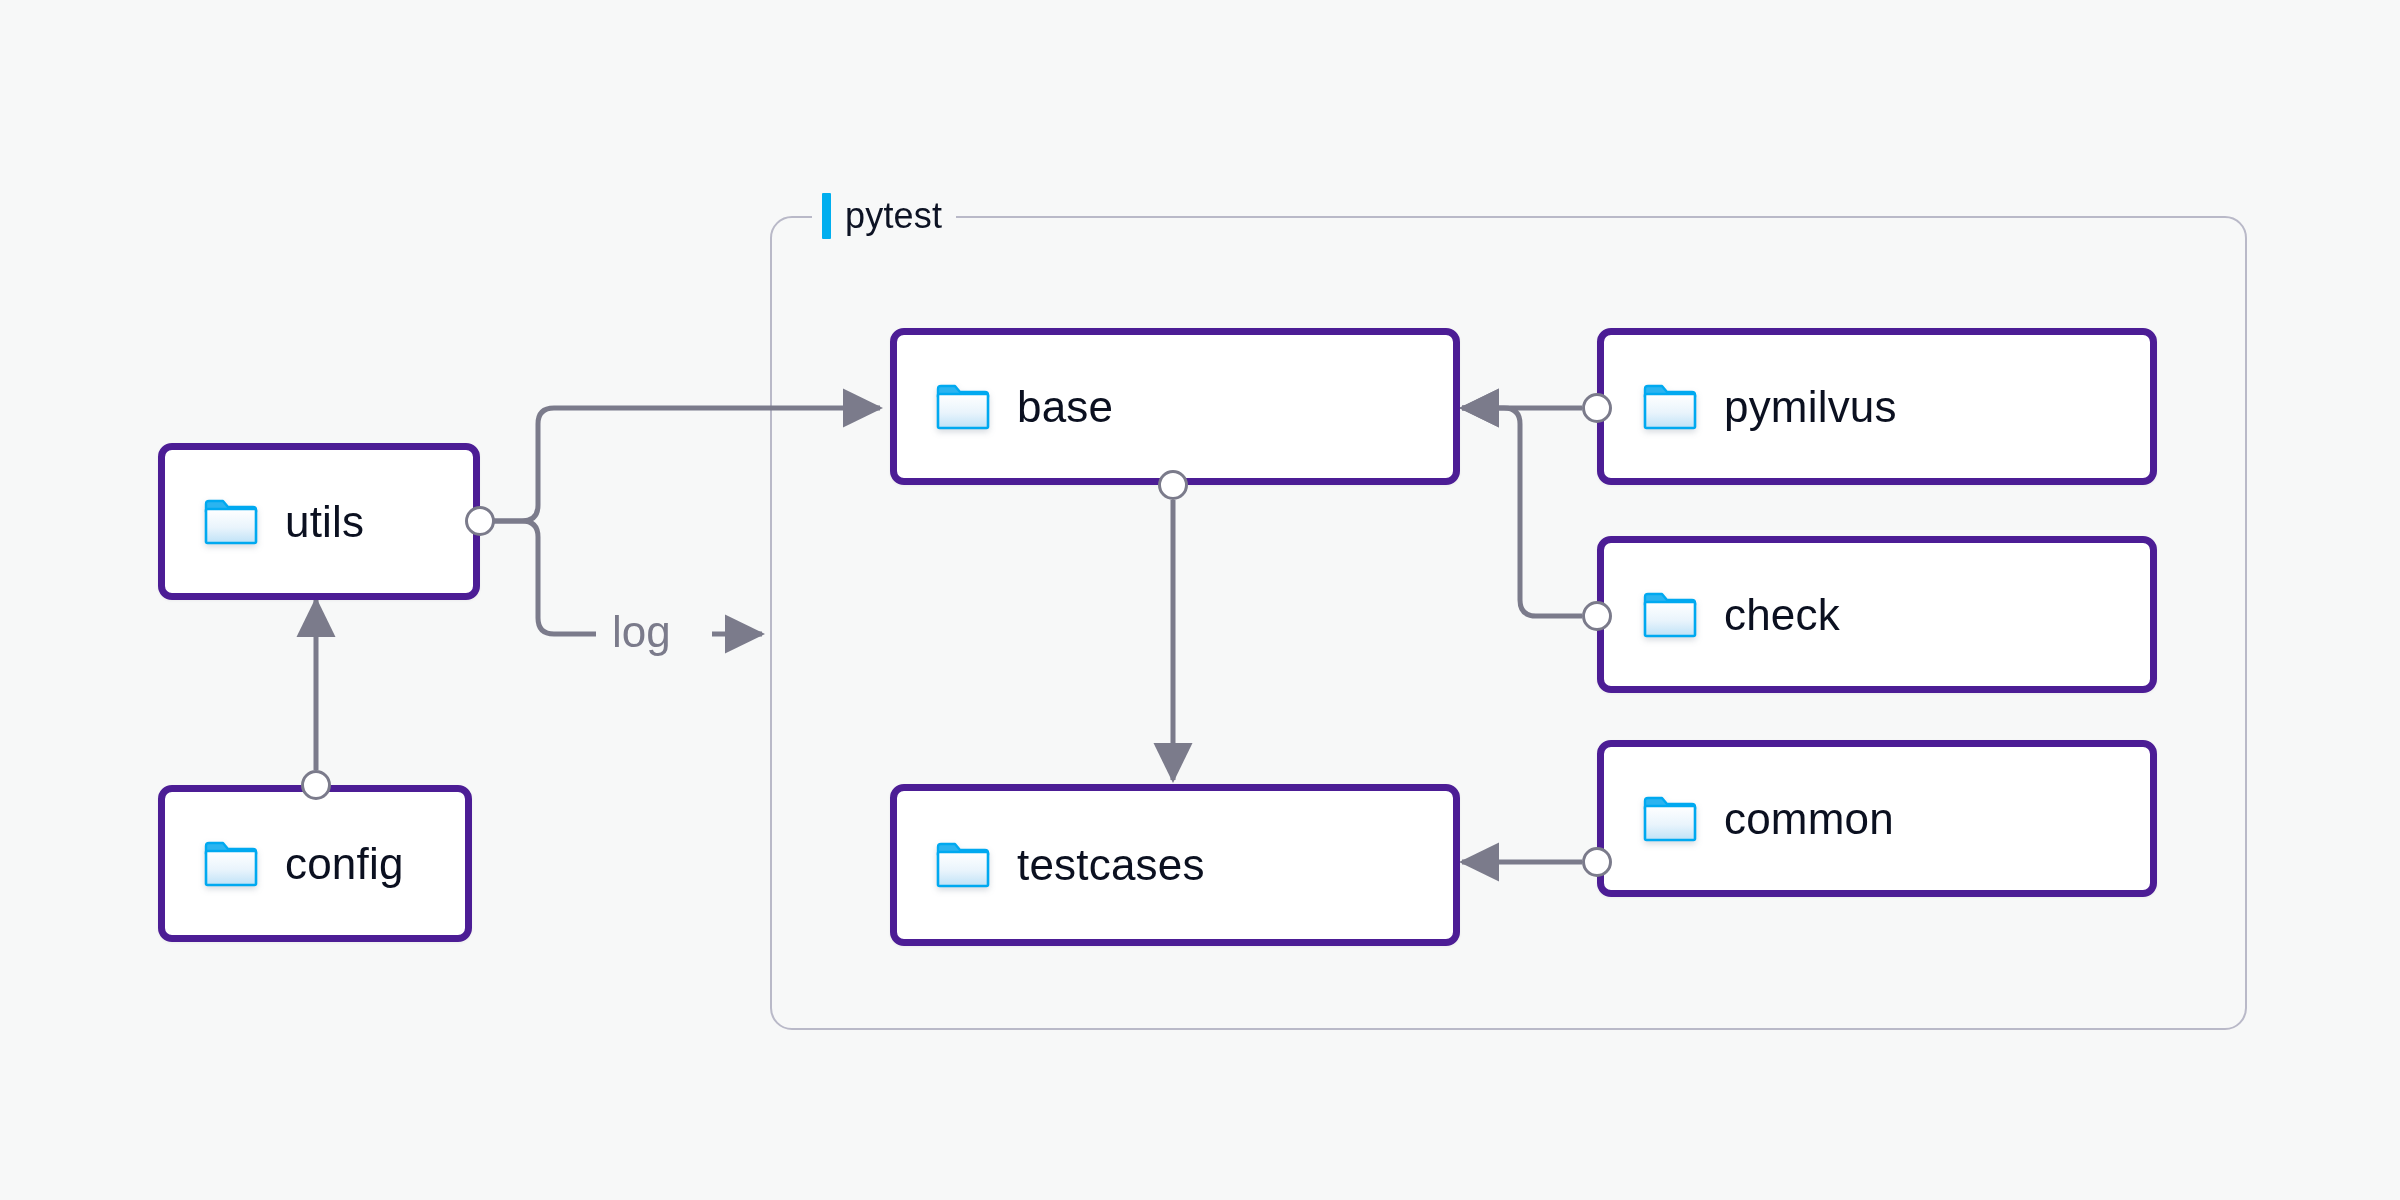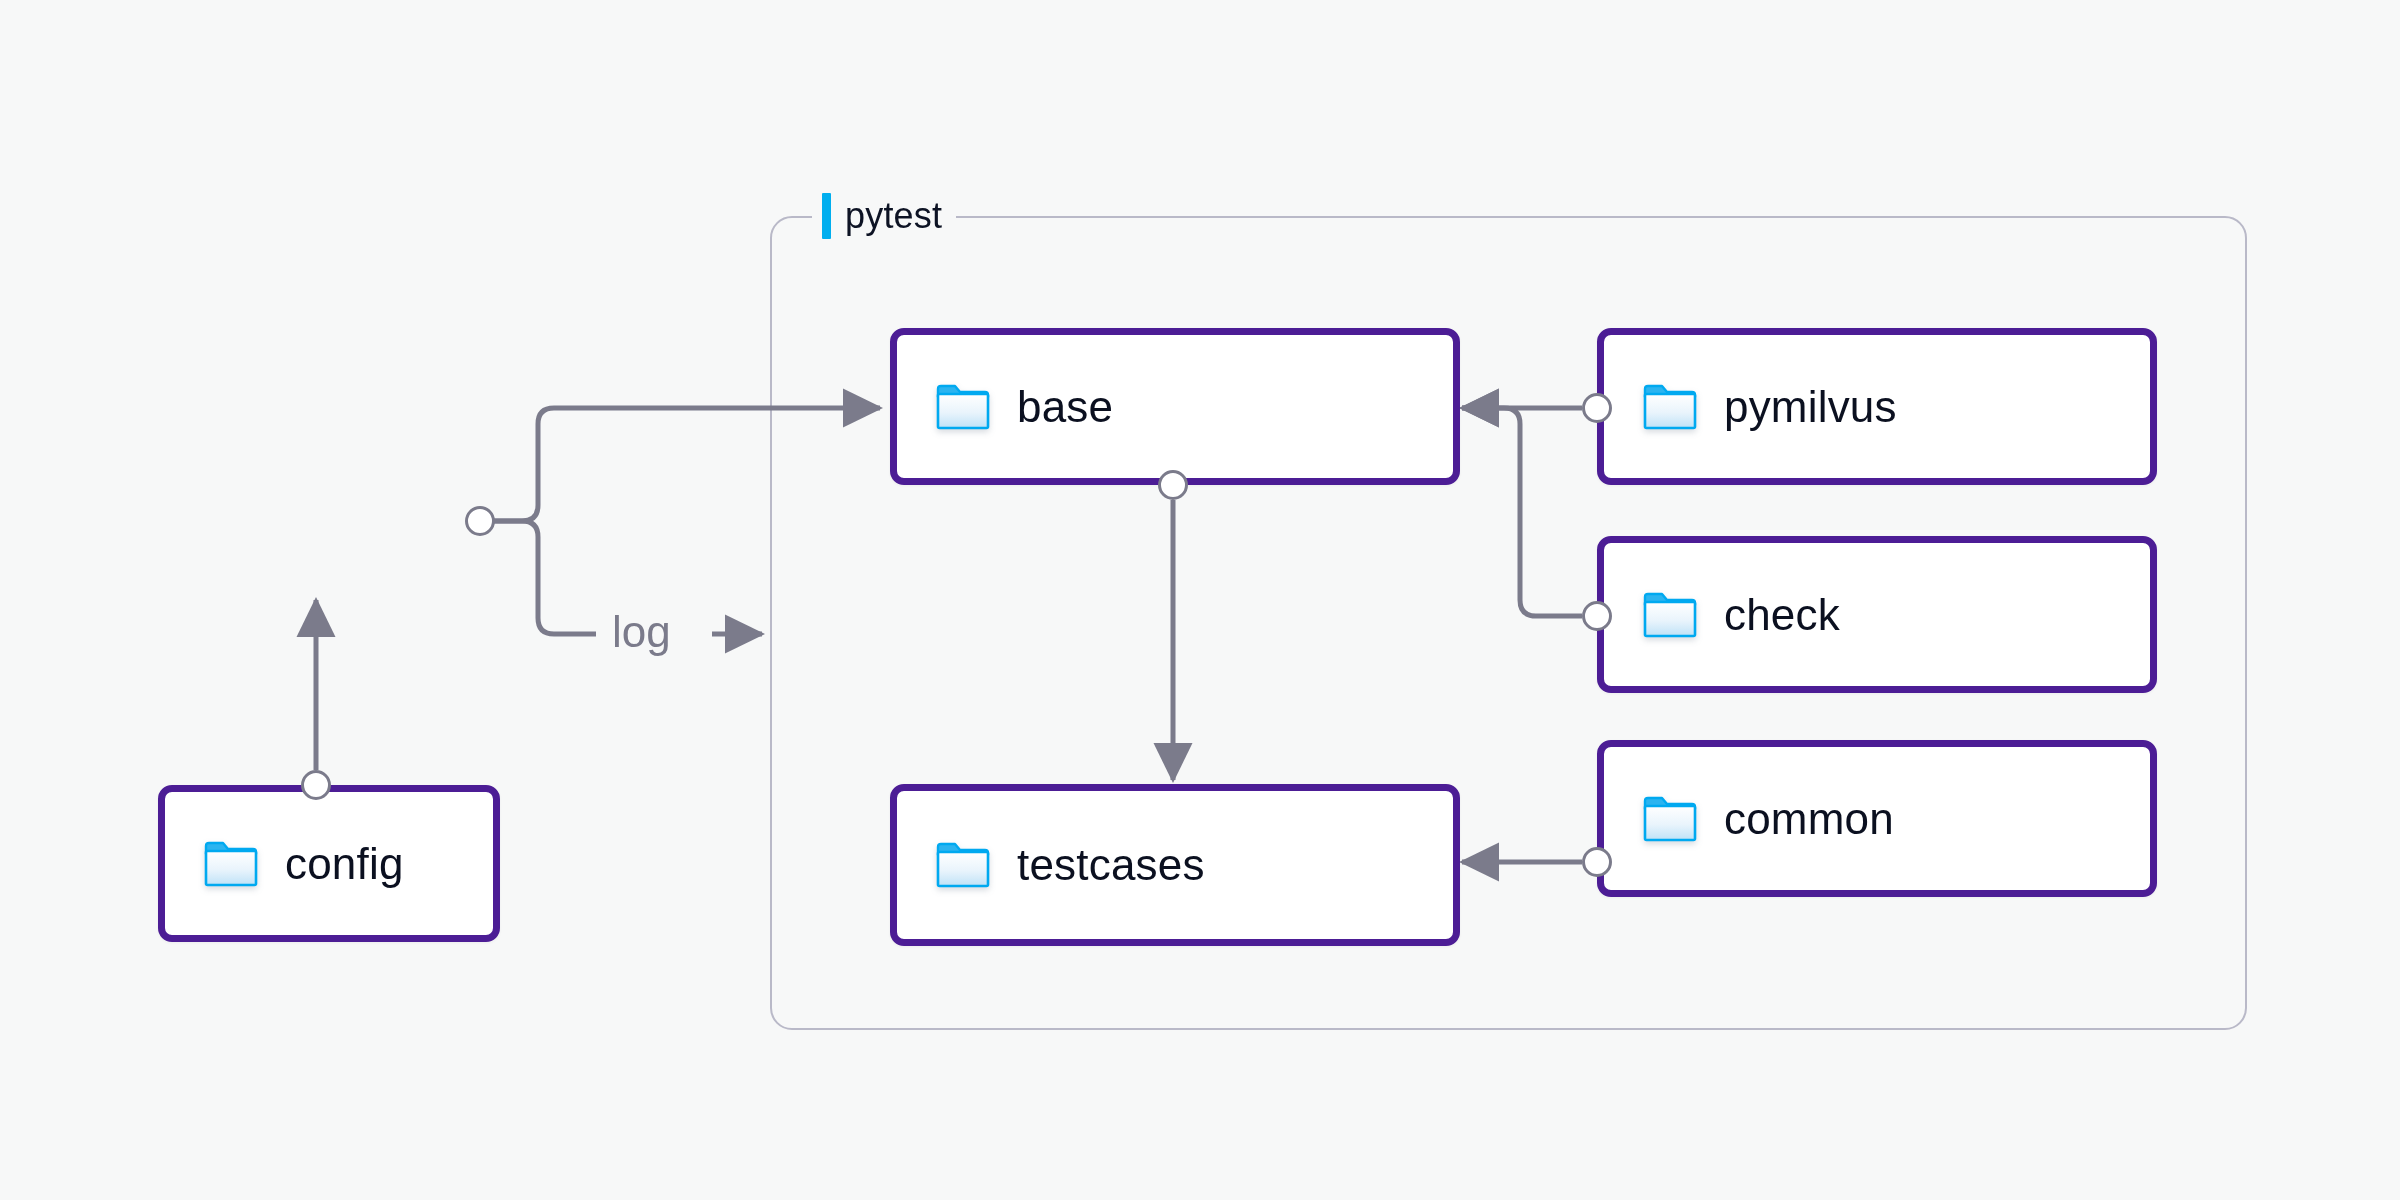--- a/index.html
+++ b/index.html
@@ -114,23 +114,32 @@
       <path d="M1582,616 L1536,616 Q1520,616 1520,600 L1520,424 Q1520,408 1504,408 L1462,408" marker-end="url(#ah)"></path>
 
       <path d="M1582,862 L1462,862" marker-end="url(#ah)"></path>
     </g>
   </svg>
 
   <div class="edge-label" style="left:604px;top:610px;">log</div>
 
   <div class="node-layer">
 
+    <div class="node" style="left:158px;top:443px;width:322px;height:157px;">
+      <div class="node-inner">
+        <svg class="folder-ico" viewBox="0 0 56 46">
+          <path d="M3,9 L3,5 Q3,2 6,2 L20,2 L25,8 L50,8 Q53,8 53,11 L53,13 L3,13 Z" fill="#2BB4F0" stroke="#00A9F0" stroke-width="2.4" stroke-linejoin="round"></path>
+          <rect x="3" y="10" width="50" height="34" rx="1.5" fill="url(#folderGrad)" stroke="#00A9F0" stroke-width="2.6"></rect>
+        </svg>
+        <span class="node-label">utils</span>
+      </div>
+    </div>
     <div class="port" style="left:465px;top:506px;"></div>
 
-    <div class="node" style="left:158px;top:785px;width:342px;height:157px;">
+    <div class="node" style="left:158px;top:785px;width:314px;height:157px;">
       <div class="node-inner">
         <svg class="folder-ico" viewBox="0 0 56 46">
           <path d="M3,9 L3,5 Q3,2 6,2 L20,2 L25,8 L50,8 Q53,8 53,11 L53,13 L3,13 Z" fill="#2BB4F0" stroke="#00A9F0" stroke-width="2.4" stroke-linejoin="round"></path>
           <rect x="3" y="10" width="50" height="34" rx="1.5" fill="url(#folderGrad)" stroke="#00A9F0" stroke-width="2.6"></rect>
         </svg>
         <span class="node-label">config</span>
       </div>
     </div>
     <div class="port" style="left:301px;top:770px;"></div>
 

